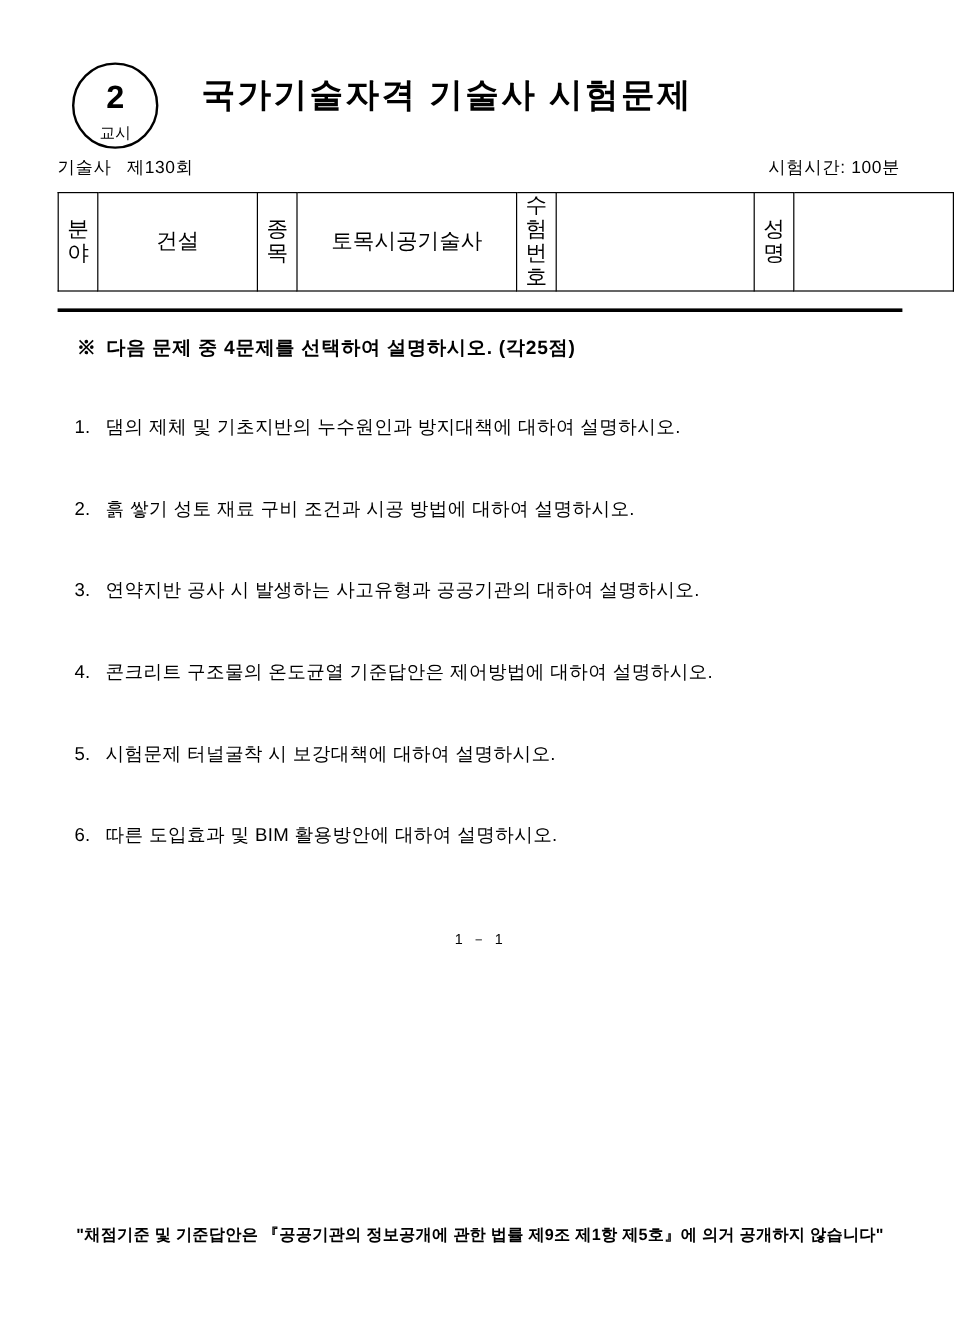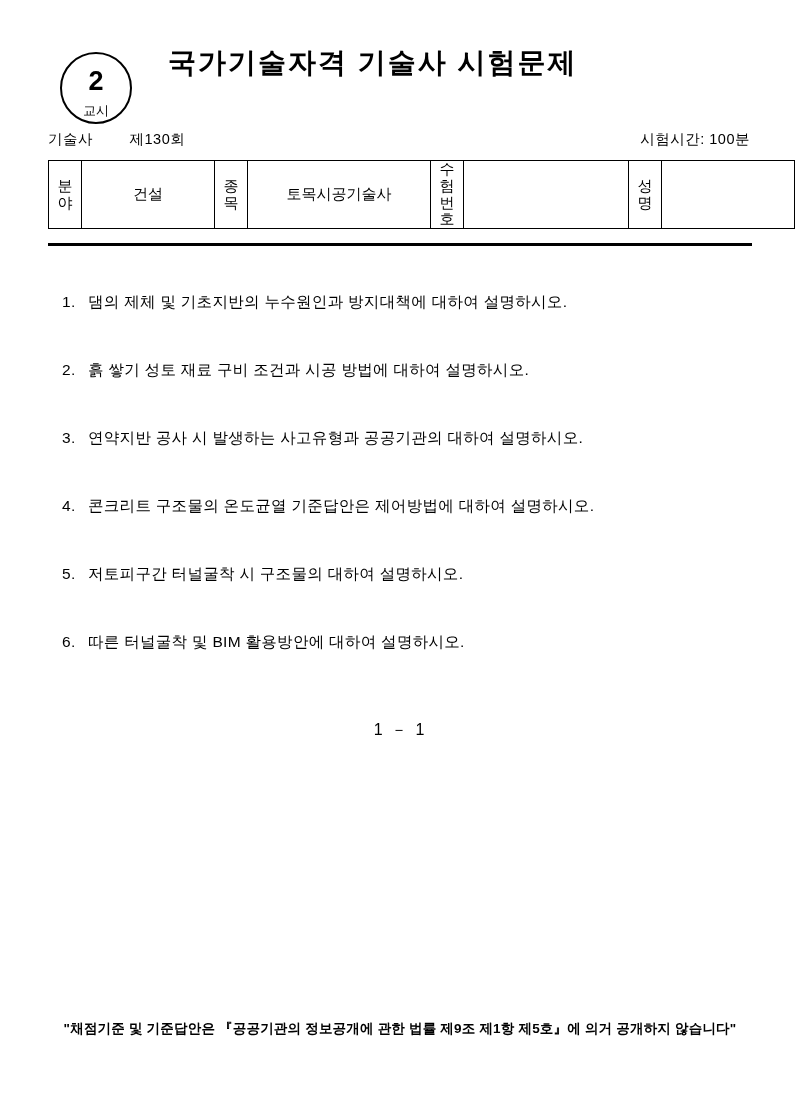--- a/index.html
+++ b/index.html
@@ -50,21 +50,21 @@
   .period-badge .word {
     display: block;
     font-family: "Liberation Sans", sans-serif;
     font-size: 13px;
     line-height: 1;
     margin-top: 9px;
   }
   .doc-title {
     position: absolute;
     left: 120px;
-    top: 44px;
+    top: 60px;
     font-family: "Liberation Sans", sans-serif;
     font-weight: bold;
     font-size: 28px;
     letter-spacing: 2px;
     white-space: nowrap;
   }
 
   
   .meta-row {
     position: relative;
@@ -73,42 +73,42 @@
     font-family: "Liberation Sans", sans-serif;
     font-size: 14.5px;
   }
   .meta-left {
     position: absolute;
     left: 0;
     top: 0;
     letter-spacing: 0.5px;
   }
   .meta-left .round {
-    margin-left: 32px;
+    margin-left: 8px;
   }
   .meta-right {
     position: absolute;
     right: 2px;
     top: 0;
     letter-spacing: 0.5px;
     margin-left: 44px;
   }
 
   
   table.info {
     border-collapse: collapse;
     width: 100%;
     margin-top: 4px;
     table-layout: fixed;
   }
   table.info td {
     border: 1px solid #000;
     height: 52px;
     font-family: "Liberation Sans", sans-serif;
-    font-size: 15px;
+    font-size: 18px;
     text-align: center;
     vertical-align: middle;
     padding: 0 2px;
   }
   td.lbl2 {
     width: 28px;
     font-size: 13px;
     line-height: 1.12;
     letter-spacing: 0px;
   }
@@ -173,21 +173,21 @@
   ol.questions li .qtext .l2 {
     display: block;
     margin-top: 6px;
   }
 
   
   .page-number {
     margin-top: 66px;
     text-align: center;
     font-family: "Liberation Sans", sans-serif;
-    font-size: 16px;
+    font-size: 12px;
     letter-spacing: 2px;
   }
 
   
   .footer-notice {
     position: absolute;
     left: 0;
     right: 0;
     bottom: 76px;
     text-align: center;
@@ -228,46 +228,49 @@
         <td class="lbl2">수험번호</td>
         <td class="v-blank-wide"></td>
         <td class="lbl2">성명</td>
         <td class="v-blank-name"></td>
       </tr>
     </tbody>
   </table>
 
   <div class="thick-rule"></div>
 
+  <div class="instruction">
+    <span class="mark">※</span><span>다음 문제 중 4문제를 선택하여 설명하시오.  (각25점)</span>
+  </div>
 
   <ol class="questions">
     <li>
       <span class="qnum">1.</span>
       <span class="qtext">댐의 제체 및 기초지반의 누수원인과 방지대책에 대하여 설명하시오.</span>
     </li>
     <li>
       <span class="qnum">2.</span>
       <span class="qtext">흙 쌓기 성토 재료 구비 조건과 시공 방법에 대하여 설명하시오.</span>
     </li>
     <li>
       <span class="qnum">3.</span>
       <span class="qtext">연약지반 공사 시 발생하는 사고유형과 공공기관의 대하여 설명하시오.</span>
     </li>
     <li>
       <span class="qnum">4.</span>
       <span class="qtext">콘크리트 구조물의 온도균열 기준답안은 제어방법에 대하여 설명하시오.</span>
     </li>
     <li>
       <span class="qnum">5.</span>
-      <span class="qtext">저토피구간 터널굴착 시 구조물의 대하여 설명하시오.</span>
+      <span class="qtext">시험문제 터널굴착 시 보강대책에 대하여 설명하시오.</span>
     </li>
     <li>
       <span class="qnum">6.</span>
       <span class="qtext">
-        <span class="l2">따른 터널굴착 및 BIM 활용방안에 대하여 설명하시오.</span>
+        <span class="l2">따른 도입효과 및 BIM 활용방안에 대하여 설명하시오.</span>
       </span>
     </li>
   </ol>
 
   <div class="page-number">1 － 1</div>
 
   <div class="footer-notice">"채점기준 및 기준답안은 『공공기관의 정보공개에 관한 법률 제9조 제1항 제5호』에 의거 공개하지 않습니다"</div>
 
 </div>
 

